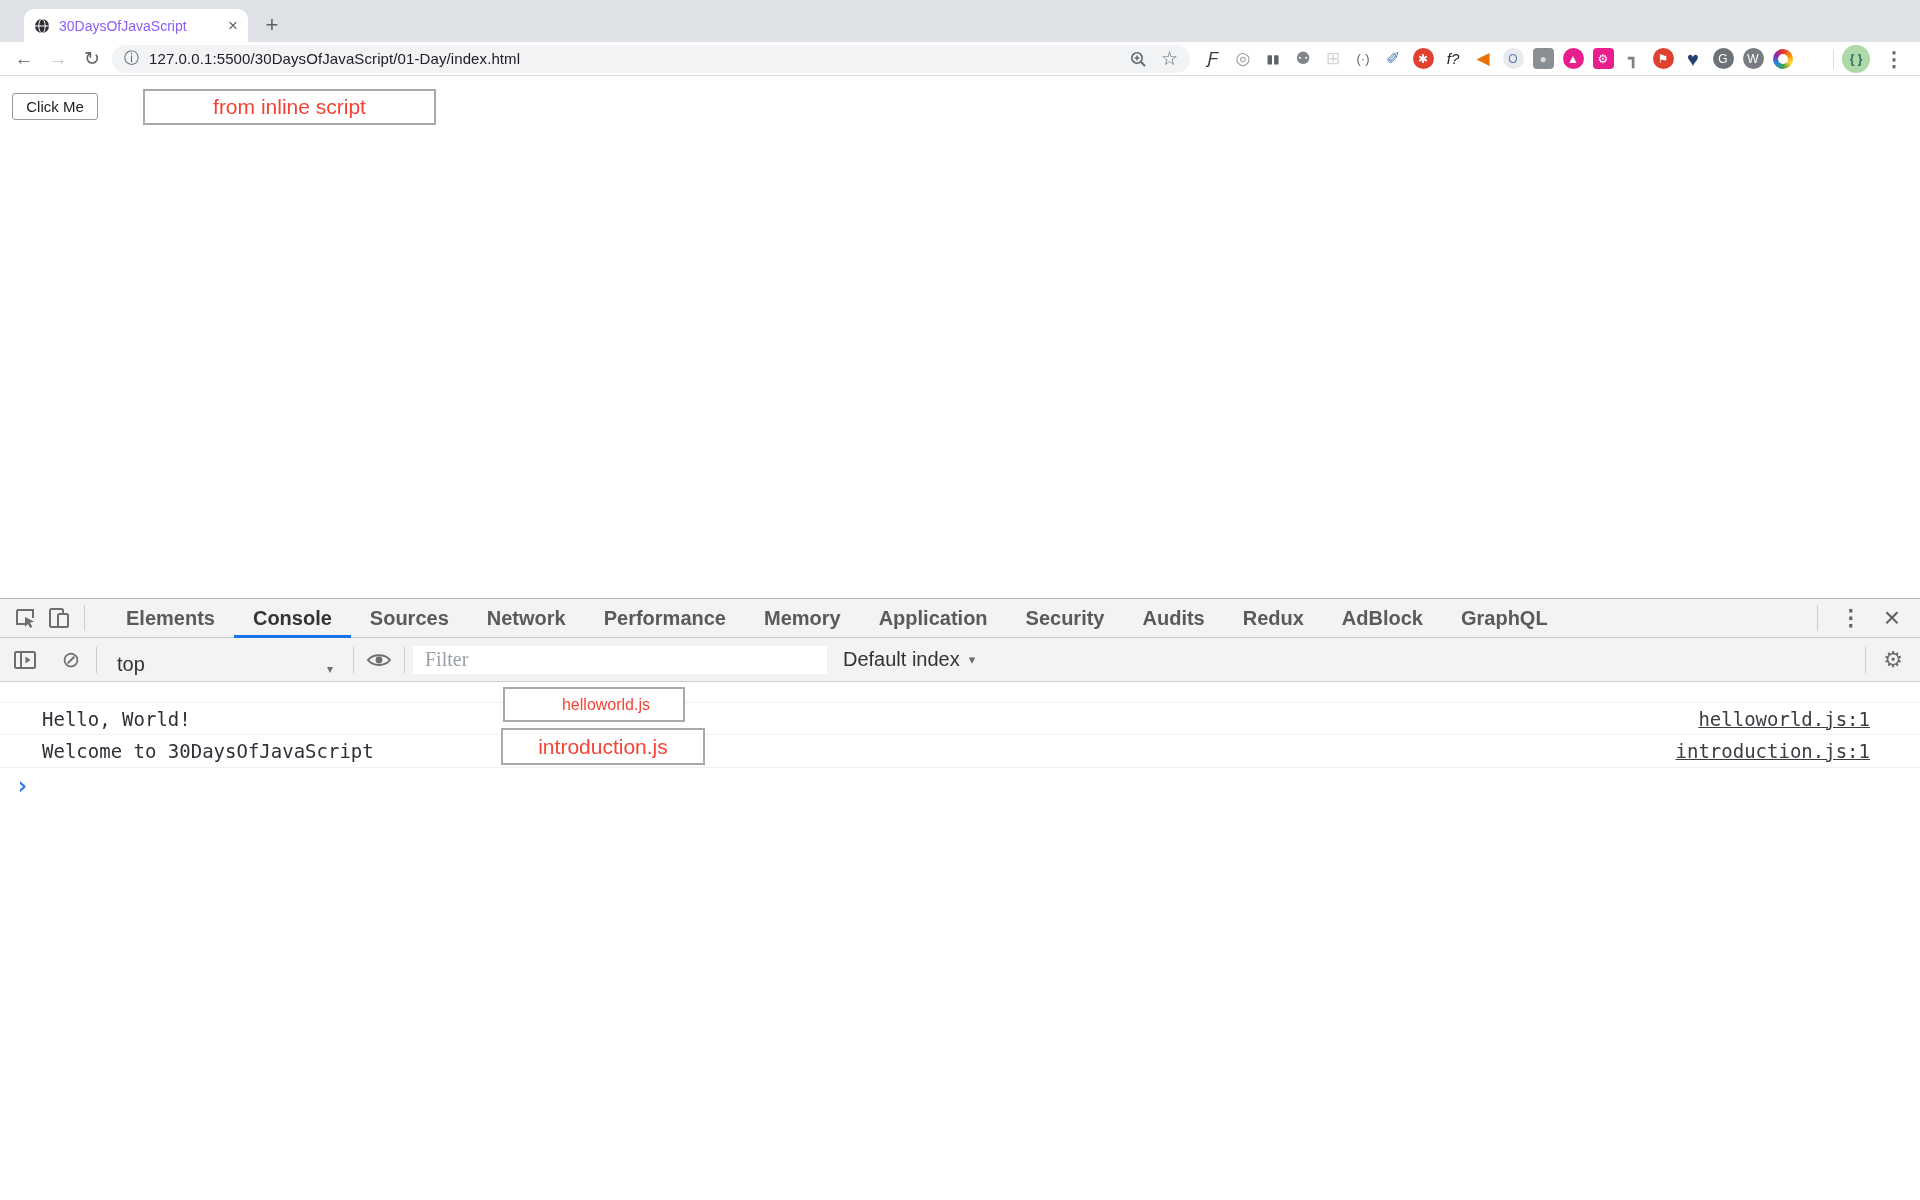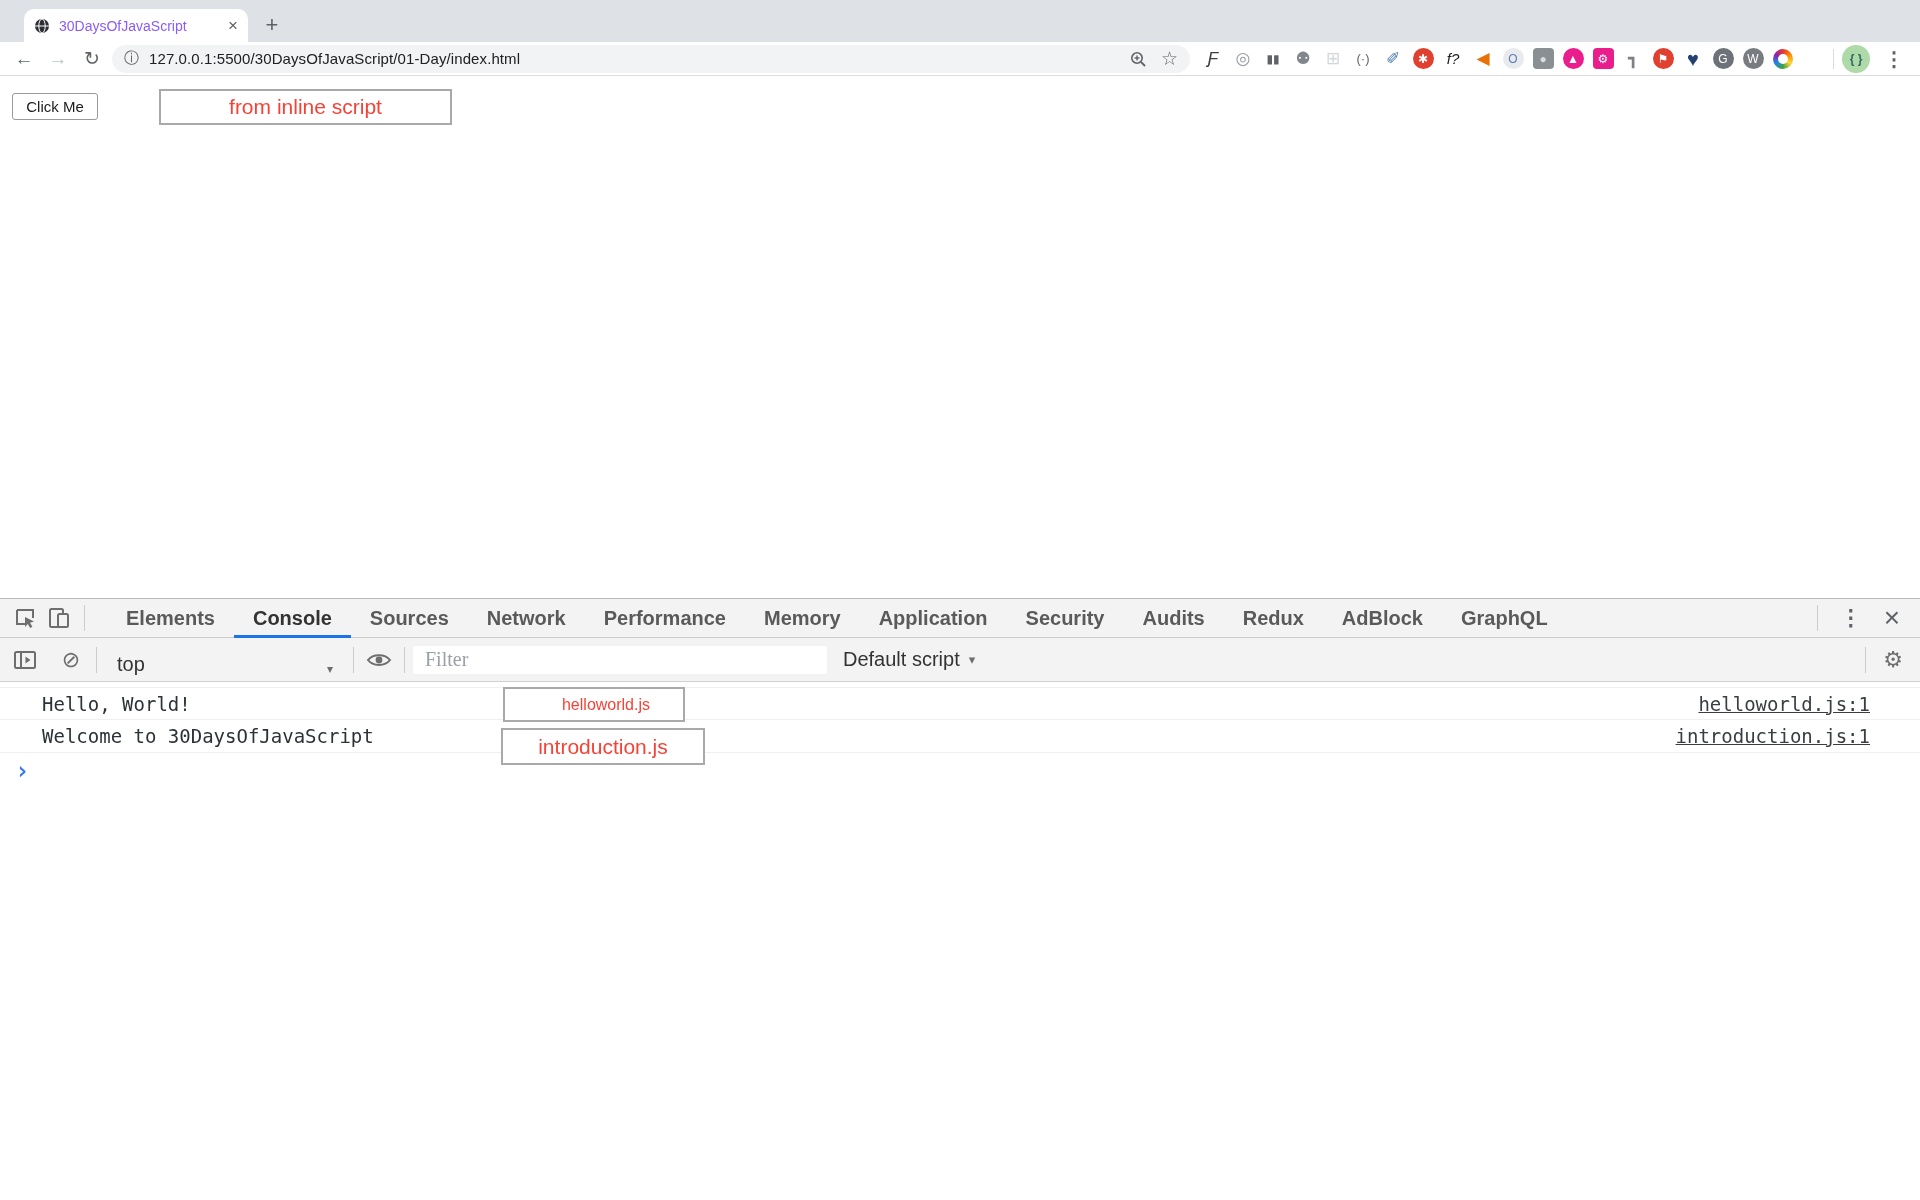--- a/index.html
+++ b/index.html
@@ -43,21 +43,21 @@
           display:flex;align-items:center;justify-content:center;font-size:12px;font-weight:bold;}
   .kebab{font-size:20px;color:#5f6368;margin-left:14px;font-weight:bold;}
 
   
   .page{position:relative;height:521px;background:#fff;}
   .clickme{position:absolute;left:12px;top:17px;width:86px;height:27px;background:#fff;
            border:1px solid #9a9a9a;border-radius:3px;font-size:15px;color:#1b1b1b;
            display:flex;align-items:center;justify-content:center;font-family:"Liberation Sans",sans-serif;}
   .annot{background:#fff;border:2px solid #a9a9a9;color:var(--red);
          display:flex;align-items:center;justify-content:center;}
-  .annot-inline{position:absolute;left:159px;top:13px;width:293px;height:36px;font-size:21px;}
+  .annot-inline{position:absolute;left:143px;top:13px;width:293px;height:36px;font-size:21px;}
 
   
   .devtools{position:absolute;left:0;top:598px;width:1920px;height:602px;background:#fff;
             border-top:1px solid #b9b9b9;}
   .dt-tabbar{height:39px;background:#f3f3f3;border-bottom:1px solid #ccc;display:flex;
              align-items:center;}
   .dt-icon{display:flex;align-items:center;justify-content:center;width:34px;height:30px;color:#6e6e6e;}
   .dt-sep{width:1px;height:26px;background:#ccc;margin:0 8px;}
   .dt-tabs{display:flex;align-items:center;height:100%;margin-left:14px;}
   .dt-tab{padding:0 19px;height:39px;line-height:38px;font-size:20px;color:#5a5a5a;white-space:nowrap;font-weight:bold;}
@@ -72,21 +72,21 @@
   .ctx-select{width:240px;height:32px;display:flex;align-items:flex-end;justify-content:space-between;
               padding:0 12px;font-size:20px;color:#333;}
   .dd-arrow{font-size:12px;color:#6e6e6e;}
   .filter-input{width:414px;height:28px;border:none;outline:none;background:#fff;font-size:20px;
                 color:#333;padding:0 12px;font-family:Liberation Serif, serif;}
   .filter-input::placeholder{color:#9aa0a6;}
   .levels{display:flex;align-items:center;gap:9px;font-size:20px;color:#333;margin-left:16px;}
 
   .console-list{font-family:"DejaVu Sans Mono",monospace;}
   .c-row{height:33px;display:flex;align-items:center;border-bottom:1px solid #f0f0f0;}
-  .c-row.first{margin-top:5px;border-top:1px solid #f0f0f0;}
+  .c-row.first{margin-top:20px;border-top:1px solid #f0f0f0;}
   .c-text{font-size:19px;color:#2e3238;padding-left:42px;flex:1;white-space:pre;}
   .c-src{font-size:19px;color:#3a3e42;text-decoration:underline;padding-right:50px;white-space:nowrap;}
   .c-prompt{height:36px;display:flex;align-items:center;padding-left:15px;}
   .chev{color:var(--prompt-blue);font-size:24px;font-weight:bold;line-height:1;}
 
   .annot-badge1{position:absolute;left:503px;top:88px;width:182px;height:35px;font-size:16px;padding-left:24px;}
   .annot-badge2{position:absolute;left:501px;top:129px;width:204px;height:37px;font-size:21px;}
 </style>
 </head>
 <body>
@@ -254,21 +254,21 @@
     <span class="dt-sep"></span>
     <span class="dt-icon">
       <svg width="28" height="20" viewBox="0 0 28 20">
         <path d="M3 10 C8 3.5 20 3.5 25 10 C20 16.5 8 16.5 3 10 Z" fill="none" stroke="#6e6e6e" stroke-width="2"></path>
         <circle cx="14" cy="10" r="3.4" fill="#6e6e6e"></circle>
       </svg>
     </span>
     <span class="dt-sep"></span>
     <input class="filter-input" type="text" placeholder="Filter" style="">
     <div class="levels">
-      <span>Default script</span>
+      <span>Default index</span>
       <span class="dd-arrow" style="font-size:13px;">▾</span>
     </div>
     <div style="flex:1"></div>
     <span class="dt-sep"></span>
     <span class="glyph-btn" style="width:38px;margin-right:8px;">⚙</span>
   </div>
 
   <div class="console-list">
     <div class="c-row first">
       <span class="c-text">Hello, World!</span>

